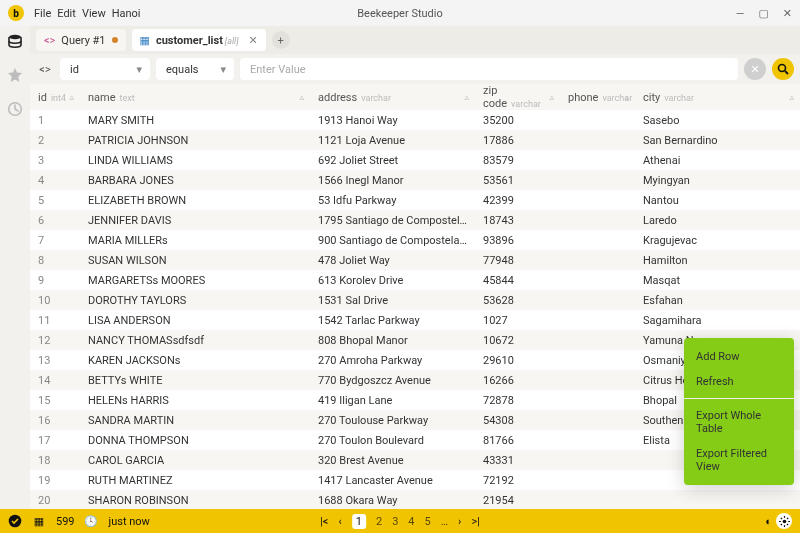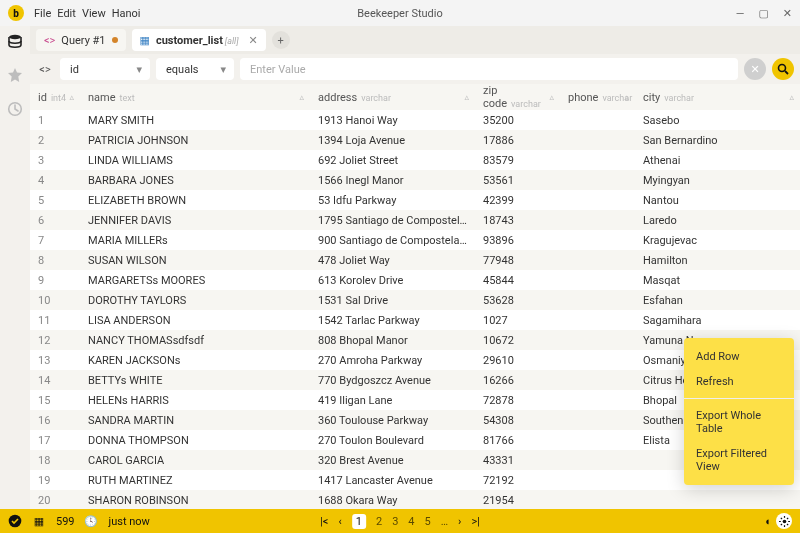--- a/index.html
+++ b/index.html
@@ -39,21 +39,21 @@
 
 .tablewrap { flex: 1; overflow: hidden; position: relative; }
 table { width: 100%; border-collapse: collapse; table-layout: fixed; }
 th { background: #f7f6f2; height: 26px; text-align: left; font-weight: 400; color: #555; padding: 0 8px; position: relative; }
 th .ty { color: #bbb; font-size: 9px; margin-left: 4px; }
 th .sort { position: absolute; right: 6px; top: 50%; transform: translateY(-50%); color: #c0c0c0; font-size: 9px; }
 td { height: 20px; padding: 0 8px; color: #333; white-space: nowrap; overflow: hidden; text-overflow: ellipsis; }
 tbody tr:nth-child(even) td { background: #f7f6f2; }
 td.idc { color: #888; }
 
-.ctxmenu { position: absolute; right: 6px; bottom: 24px; width: 110px; background: #fde047; border-radius: 4px; box-shadow: 0 4px 18px rgba(0,0,0,0.18); padding: 6px 0; }
+.ctxmenu { position: absolute; right: 6px; bottom: 24px; width: 110px; background: #84cc16; border-radius: 4px; box-shadow: 0 4px 18px rgba(0,0,0,0.18); padding: 6px 0; }
 .ctxmenu .item { padding: 6px 12px; color: #333; }
 .ctxmenu .sep { height: 1px; background: #eee; margin: 4px 0; }
 
 .statusbar { height: 24px; background: #f0c400; display: flex; align-items: center; padding: 0 8px; gap: 10px; color: #111; }
 .statusbar .ci { width: 14px; height: 14px; display: flex; align-items: center; justify-content: center; }
 .pager { position: absolute; left: 50%; transform: translateX(-50%); display: flex; align-items: center; gap: 10px; }
 .pager .pn { color: #5a4a00; }
 .pager .pn.cur { background: #fff; border-radius: 3px; padding: 1px 4px; color: #111; }
 .statusbar .right { margin-left: auto; display:flex; align-items:center; gap:4px;}
 .gear { background: #fff; border-radius: 50%; width: 16px; height: 16px; display: flex; align-items: center; justify-content: center; }
@@ -154,21 +154,21 @@
               <td class="idc">1</td>
               <td>MARY SMITH</td>
               <td>1913 Hanoi Way</td>
               <td>35200</td>
               <td></td>
               <td>Sasebo</td>
             </tr>
             <tr>
               <td class="idc">2</td>
               <td>PATRICIA JOHNSON</td>
-              <td>1394 Loja Avenue</td>
+              <td>1121 Loja Avenue</td>
               <td>17886</td>
               <td></td>
               <td>San Bernardino</td>
             </tr>
             <tr>
               <td class="idc">3</td>
               <td>LINDA WILLIAMS</td>
               <td>692 Joliet Street</td>
               <td>83579</td>
               <td></td>
@@ -266,21 +266,21 @@
               <td class="idc">15</td>
               <td>HELENs HARRIS</td>
               <td>419 Iligan Lane</td>
               <td>72878</td>
               <td></td>
               <td>Bhopal</td>
             </tr>
             <tr>
               <td class="idc">16</td>
               <td>SANDRA MARTIN</td>
-              <td>360 Toulouse Parkway</td>
+              <td>270 Toulouse Parkway</td>
               <td>54308</td>
               <td></td>
               <td>Southend-on-Sea</td>
             </tr>
             <tr>
               <td class="idc">17</td>
               <td>DONNA THOMPSON</td>
               <td>270 Toulon Boulevard</td>
               <td>81766</td>
               <td></td>

